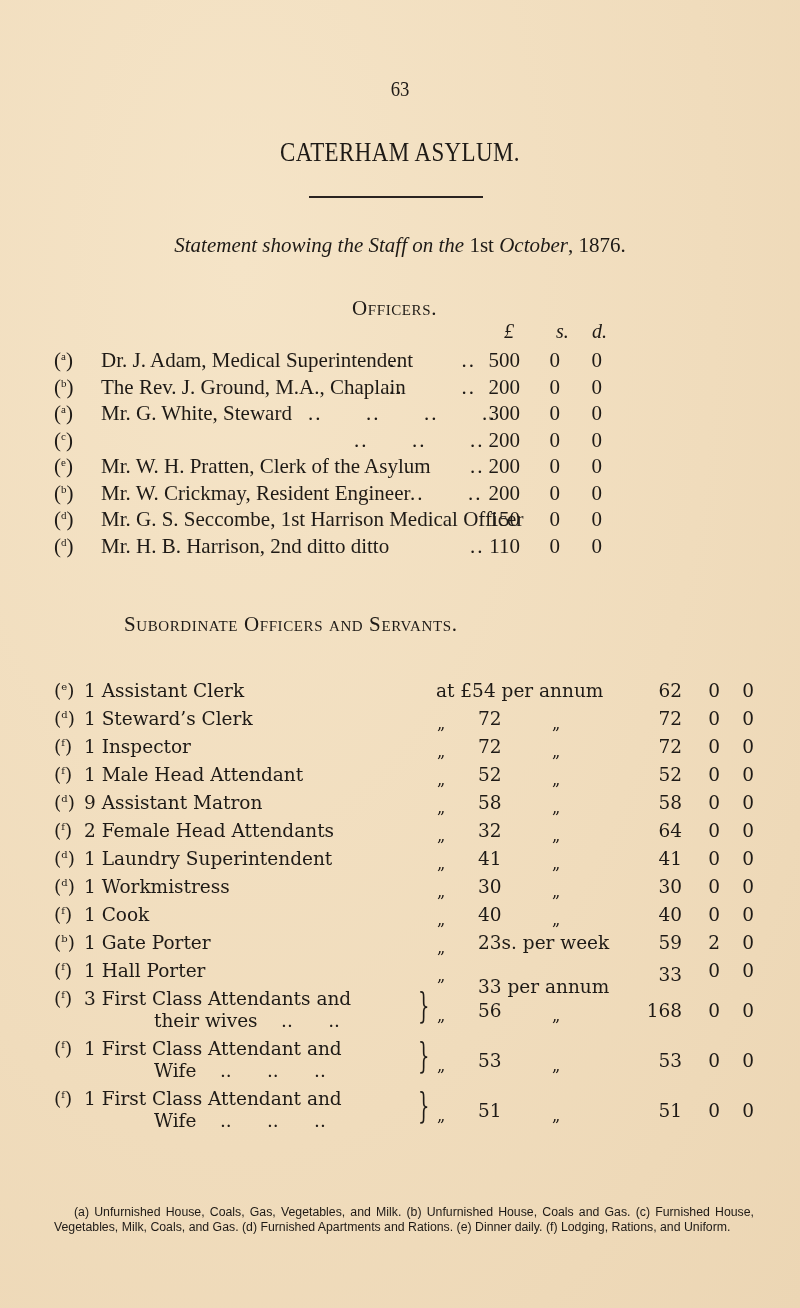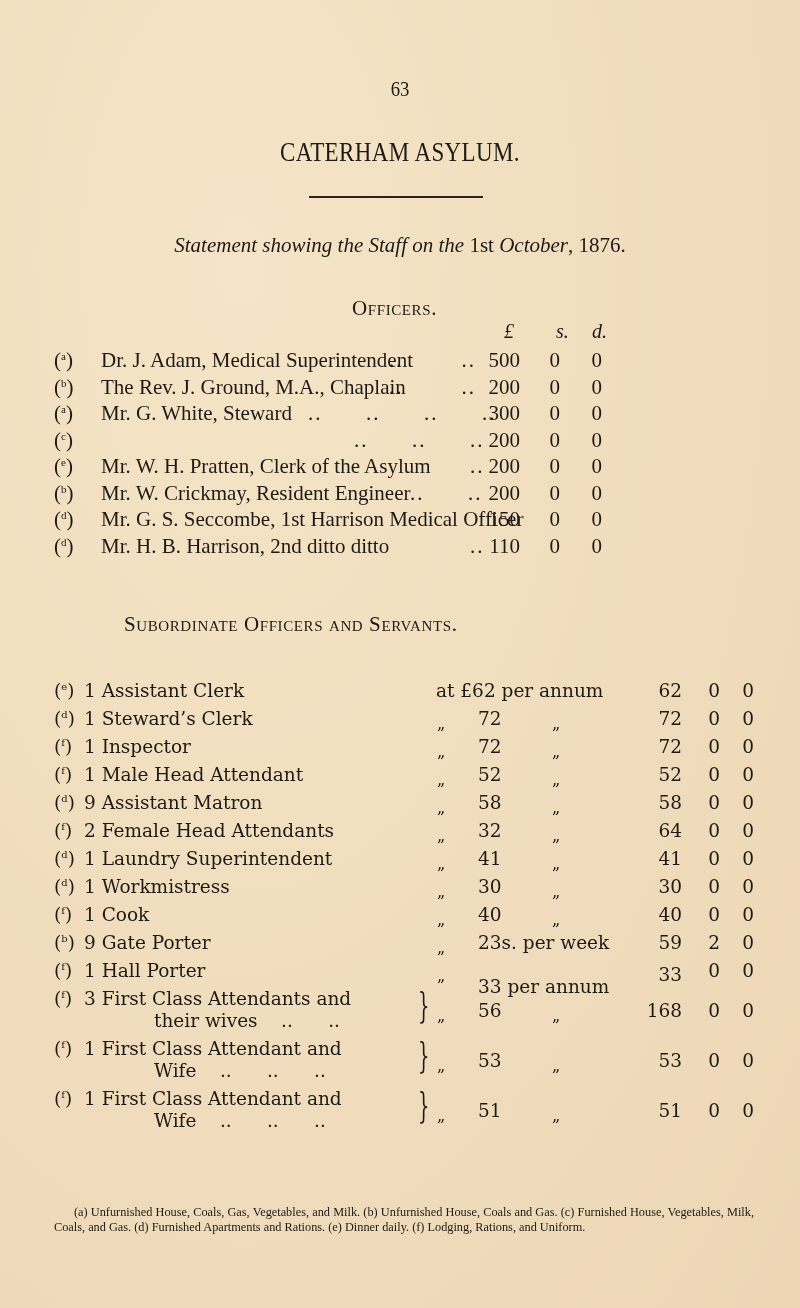--- a/index.html
+++ b/index.html
@@ -35,21 +35,21 @@
   .srow .name { position: absolute; left: 30px; }
   .srow .rate { position: absolute; left: 380px; }
   .srow .ditto1 { position: absolute; left: 383px; top: 6px; font-size: 16px; }
   .srow .rate-val { position: absolute; left: 424px; }
   .srow .ditto2 { position: absolute; left: 498px; top: 6px; font-size: 16px; }
   .srow .pounds { position: absolute; left: 570px; width: 58px; text-align: right; }
   .srow .shill { position: absolute; left: 636px; width: 30px; text-align: right; }
   .srow .pence { position: absolute; left: 676px; width: 24px; text-align: right; }
   .srow .brace { position: absolute; left: 364px; top: 0; font-size: 36px; line-height: 1; transform: scaleX(0.5); transform-origin: left; }
   .srow .line2 { position: absolute; left: 100px; top: 22px; }
-  .footnote { left: 54px; top: 1205px; width: 700px; font-family: Liberation Serif, serif; font-size: 12.3px; line-height: 14.5px; text-align: justify; text-indent: 20px; }
+  .footnote { left: 54px; top: 1205px; width: 700px; font-family: Liberation Sans, sans-serif; font-size: 12.3px; line-height: 14.5px; text-align: justify; text-indent: 20px; }
 </style>
 </head>
 <body>
 
 <div class="abs page-number">63</div>
 <div class="abs title">CATERHAM ASYLUM.</div>
 <div class="abs rule"></div>
 <div class="abs subtitle">
   <span>Statement showing the Staff on the</span>
   <b>1st</b>
@@ -124,21 +124,21 @@
       <span class="shill">0</span>
       <span class="pence">0</span>
     </div>
   </div>
 
 <div class="abs section-head sub-head">Subordinate Officers and Servants.</div>
 <div id="sub-rows">
     <div class="srow" style="top: 680px;">
       <span class="mark">(<sup>e</sup>)</span>
       <span class="name">1 Assistant Clerk</span>
-      <span class="rate" style="left:382px;">at £62 per annum</span>
+      <span class="rate" style="left:382px;">at £54 per annum</span>
       <span class="pounds" style="top:0px">62</span>
       <span class="shill" style="top:0px">0</span>
       <span class="pence" style="top:0px">0</span>
     </div>
     <div class="srow" style="top: 708px;">
       <span class="mark">(<sup>d</sup>)</span>
       <span class="name">1 Steward’s Clerk</span>
       <span class="ditto1" style="top:6px">„</span>
       <span class="rate-val" style="top:0px">72</span>
       <span class="ditto2" style="top:6px">„</span>
@@ -211,21 +211,21 @@
       <span class="name">1 Cook</span>
       <span class="ditto1" style="top:6px">„</span>
       <span class="rate-val" style="top:0px">40</span>
       <span class="ditto2" style="top:6px">„</span>
       <span class="pounds" style="top:0px">40</span>
       <span class="shill" style="top:0px">0</span>
       <span class="pence" style="top:0px">0</span>
     </div>
     <div class="srow" style="top: 932px;">
       <span class="mark">(<sup>b</sup>)</span>
-      <span class="name">9 Gate Porter</span>
+      <span class="name">1 Gate Porter</span>
       <span class="ditto1" style="top:6px">„</span>
       <span class="rate-val" style="top:0px">23s. per week</span>
       <span class="pounds" style="top:0px">59</span>
       <span class="shill" style="top:0px">2</span>
       <span class="pence" style="top:0px">0</span>
     </div>
     <div class="srow" style="top: 960px;">
       <span class="mark">(<sup>f</sup>)</span>
       <span class="name">1 Hall Porter</span>
       <span class="ditto1" style="top:6px">„</span>

